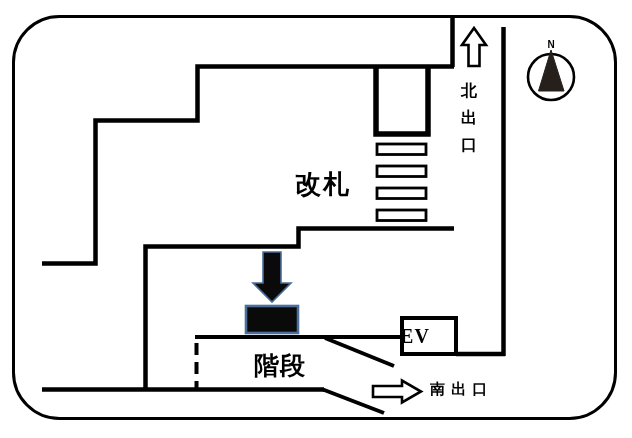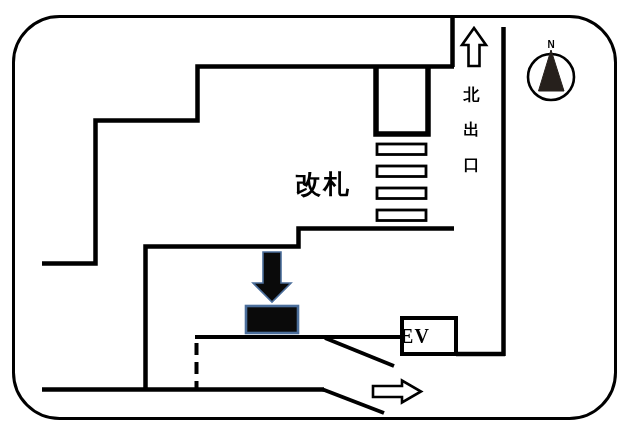--- a/index.html
+++ b/index.html
@@ -9,22 +9,22 @@
     background:#ffffff;
     font-family:"Liberation Sans",sans-serif;
     overflow:hidden;
   }
   #map-svg{position:absolute;left:0;top:0;}
   .lbl{position:absolute;color:#000;font-weight:bold;white-space:nowrap;}
   #gate-label{left:295px;top:167px;font-size:26px;letter-spacing:2px;text-align:right;}
   #stairs-label{left:254px;top:349px;font-size:25px;letter-spacing:1px;}
   #north-exit-label{
     left:461px;top:77px;width:21px;
-    font-size:16px;line-height:35px;
-    word-break:break-all;white-space:normal;text-align:center;
+    font-size:16px;line-height:27px;
+    word-break:break-all;white-space:normal;text-align:left;
   }
   #south-exit-label{left:430px;top:380px;font-size:15px;letter-spacing:1px;}
   #elevator-label{
     left:388px;top:318px;width:54px;height:36px;
     display:flex;align-items:center;justify-content:center;
     font-family:Liberation Serif, serif;font-size:20px;letter-spacing:1px;
   }
   #compass-north-label{left:543px;top:39px;width:16px;text-align:center;font-size:10px;}
 </style>
 </head>
@@ -72,21 +72,23 @@
     <rect x="246" y="306" width="52" height="27" stroke-width="2.6" fill="#0a0a0a" stroke="#4b6e9b"></rect>
 
     <g>
       <circle cx="551" cy="77" r="23" fill="#fff" stroke="#000" stroke-width="2.6"></circle>
       <polygon points="551,50 564,91 538.5,91" fill="#26201c" stroke="#26201c" stroke-width="1"></polygon>
     </g>
   </svg>
 
   <div class="lbl" id="gate-label">改札</div>
 
+  <div class="lbl" id="stairs-label">階段</div>
 
   <div class="lbl" id="north-exit-label">北出口</div>
 
+  <div class="lbl" id="south-exit-label">南 出 口</div>
 
   <div class="lbl" id="elevator-label">EV</div>
 
   <div class="lbl" id="compass-north-label">N</div>
 
 </div>
 
 </body></html>

